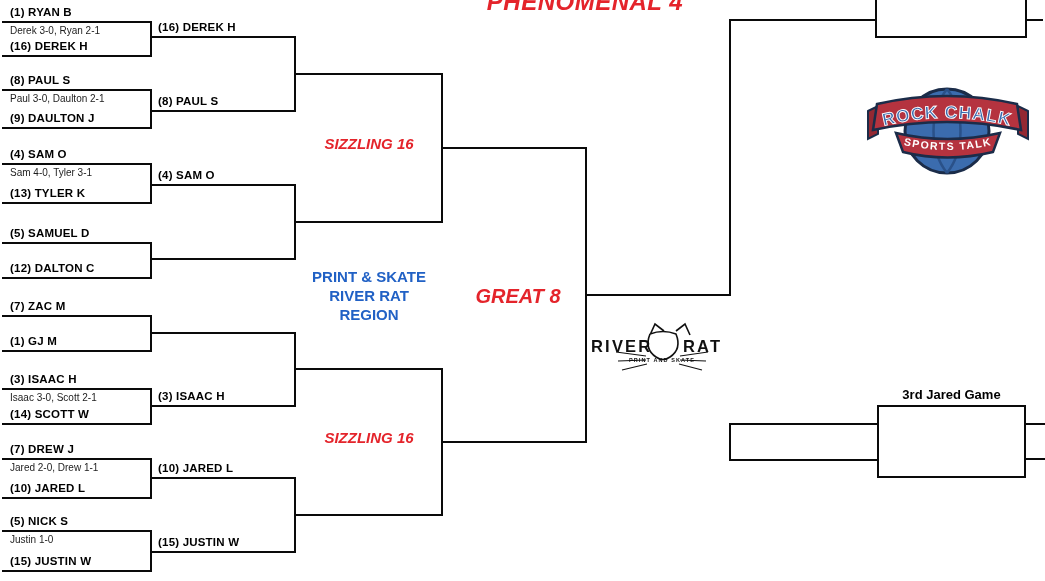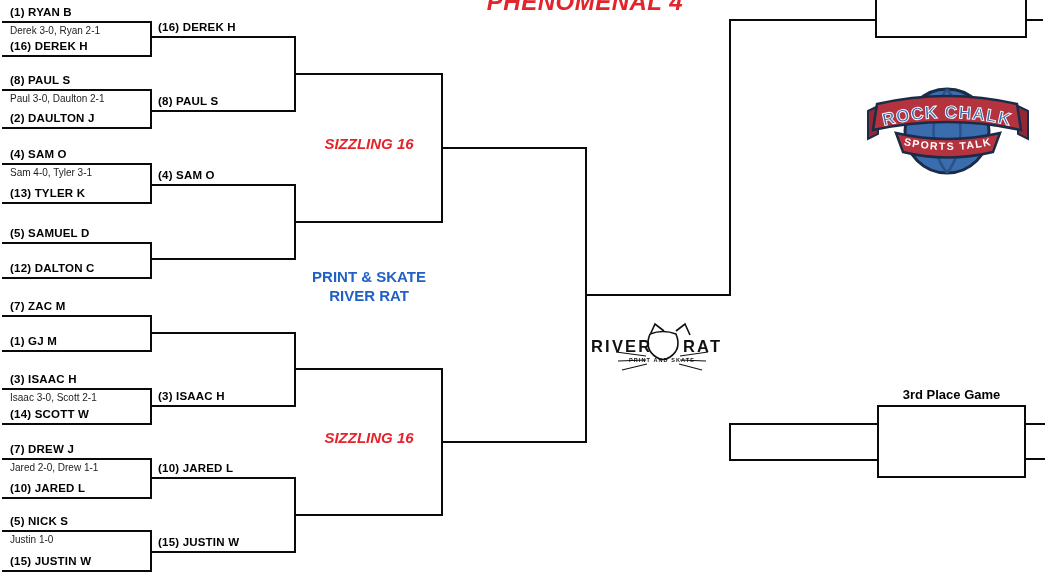--- a/index.html
+++ b/index.html
@@ -24,21 +24,21 @@
 </head>
 <body>
 
 <div class="stage">
 
   <div class="roundlabel" style="left:445px;top:-12px;width:280px;font-size:24px;letter-spacing:.5px;">PHENOMENAL 4</div>
 
   <div class="name" style="left:10px;top:5px">(1) RYAN B</div>
   <div class="name" style="left:10px;top:39px">(16) DEREK H</div>
   <div class="name" style="left:10px;top:73px">(8) PAUL S</div>
-  <div class="name" style="left:10px;top:111px">(2) DAULTON J</div>
+  <div class="name" style="left:10px;top:111px">(9) DAULTON J</div>
   <div class="name" style="left:10px;top:147px">(4) SAM O</div>
   <div class="name" style="left:10px;top:186px">(13) TYLER K</div>
   <div class="name" style="left:10px;top:226px">(5) SAMUEL D</div>
   <div class="name" style="left:10px;top:261px">(12) DALTON C</div>
   <div class="name" style="left:10px;top:299px">(7) ZAC M</div>
   <div class="name" style="left:10px;top:334px">(1) GJ M</div>
   <div class="name" style="left:10px;top:372px">(3) ISAAC H</div>
   <div class="name" style="left:10px;top:407px">(14) SCOTT W</div>
   <div class="name" style="left:10px;top:442px">(7) DREW J</div>
   <div class="name" style="left:10px;top:481px">(10) JARED L</div>
@@ -54,27 +54,29 @@
 
   <div class="name" style="left:158px;top:20px">(16) DEREK H</div>
   <div class="name" style="left:158px;top:94px">(8) PAUL S</div>
   <div class="name" style="left:158px;top:168px">(4) SAM O</div>
   <div class="name" style="left:158px;top:389px">(3) ISAAC H</div>
   <div class="name" style="left:158px;top:461px">(10) JARED L</div>
   <div class="name" style="left:158px;top:535px">(15) JUSTIN W</div>
 
   <div class="roundlabel" style="left:296px;top:135px;width:146px;font-size:15px;">SIZZLING 16</div>
   <div class="roundlabel" style="left:296px;top:429px;width:146px;font-size:15px;">SIZZLING 16</div>
+  <div class="roundlabel" style="left:443px;top:285px;width:150px;font-size:20px;">GREAT 8</div>
 
   <div class="regionlabel" style="left:295px;top:267px;width:148px;">
     <div>PRINT &amp; SKATE</div>
     <div>RIVER RAT</div>
+    <div>REGION</div>
   </div>
 
-  <div class="thirdtitle" style="left:877px;top:387px;width:149px;">3rd Place Game</div>
+  <div class="thirdtitle" style="left:877px;top:387px;width:149px;">3rd Jared Game</div>
   <div class="matchbox" style="left:877px;top:405px;width:149px;height:73px;"></div>
 
   <div class="vl" style="left:875px;top:0;height:38px"></div>
   <div class="vl" style="left:1025px;top:0;height:38px"></div>
   <div class="hl" style="left:875px;top:36px;width:152px"></div>
   <div class="hl" style="left:1027px;top:19px;width:16px"></div>
 
   <div class="hl" style="left:2px;top:21px;width:149px"></div>
   <div class="hl" style="left:2px;top:55px;width:149px"></div>
   <div class="hl" style="left:2px;top:89px;width:149px"></div>

